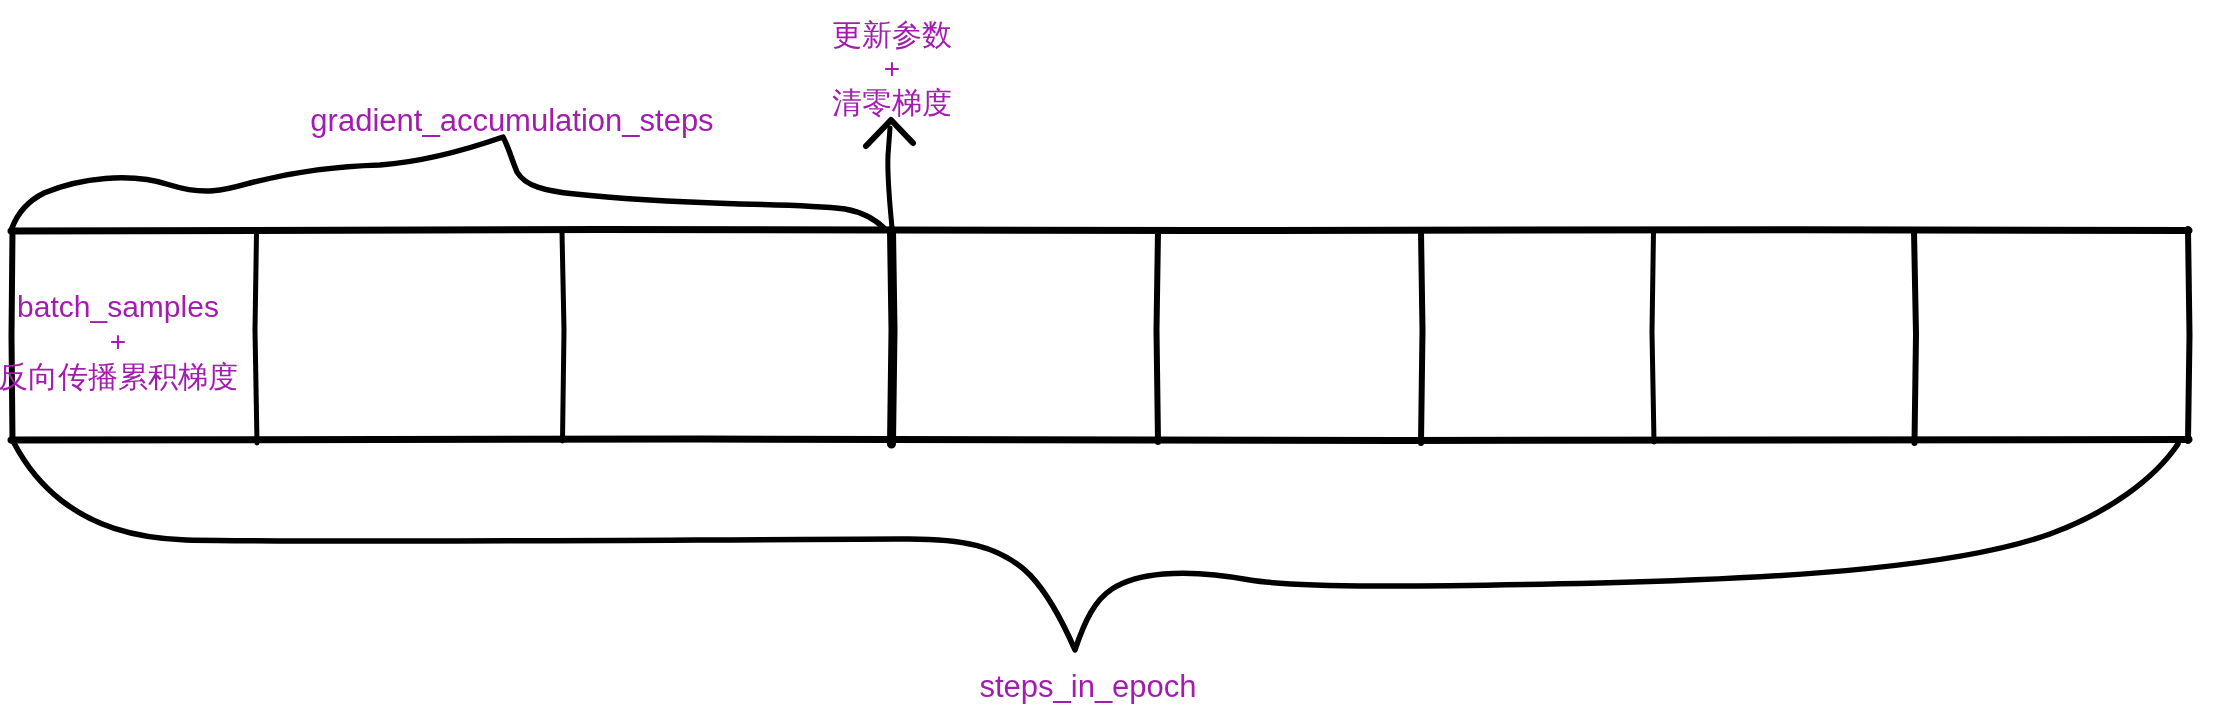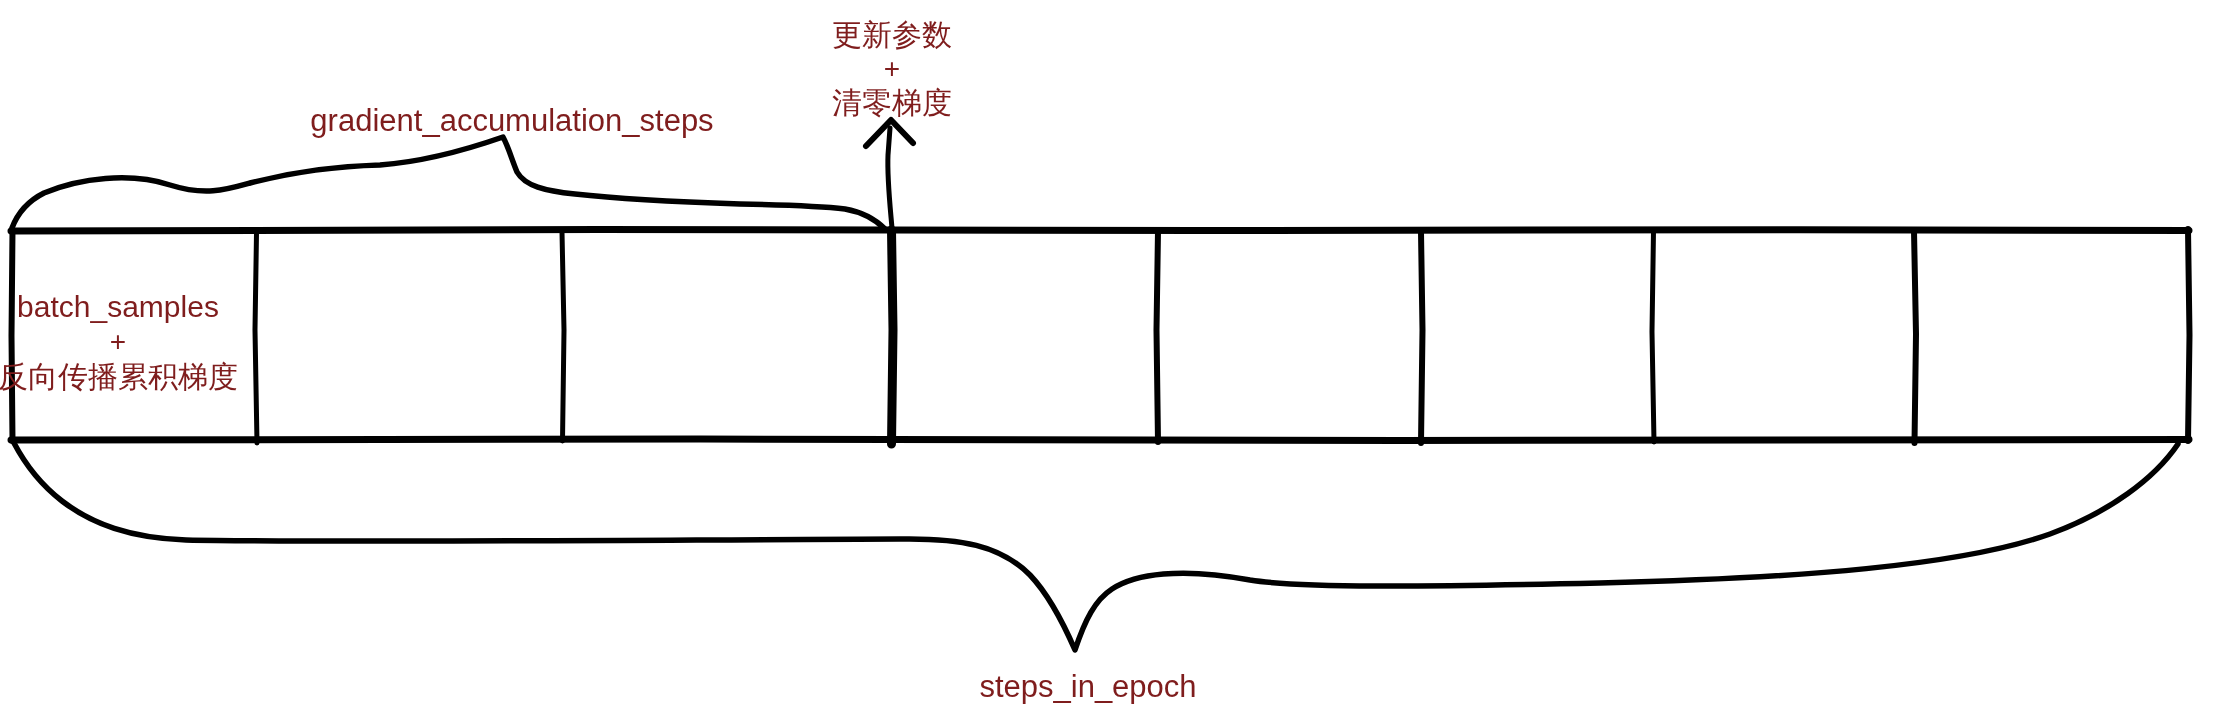--- a/index.html
+++ b/index.html
@@ -22,21 +22,21 @@
   #sketch {
     position: absolute;
     left: 0;
     top: 0;
     width: 2236px;
     height: 724px;
   }
   .lbl {
     position: absolute;
     white-space: nowrap;
-    color: #7f1d1d;
+    color: #a21caf;
     line-height: 1.25;
   }
   .lbl-center {
     text-align: center;
     transform: translateX(-50%);
   }
   .lbl-block {
     text-align: center;
     transform: translateX(-50%);
   }

